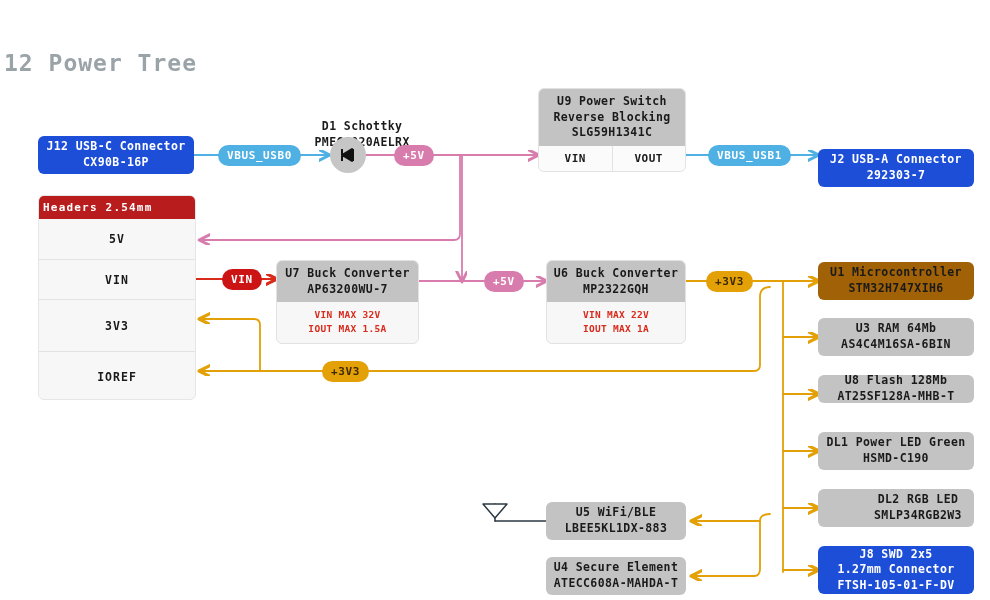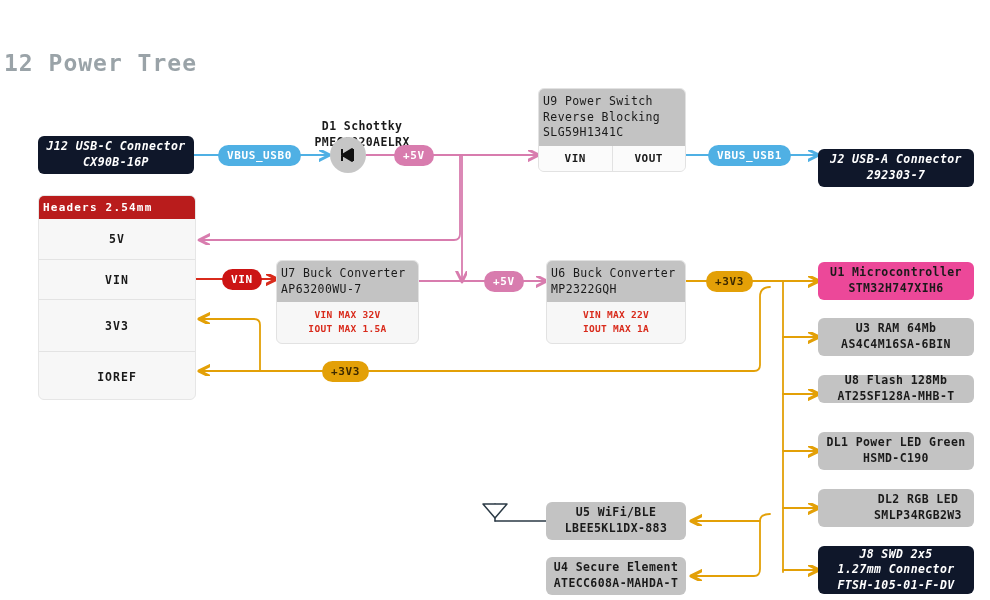--- a/index.html
+++ b/index.html
@@ -24,29 +24,29 @@
 
   .node { position:absolute; border-radius:6px; overflow:hidden; }
   .node .ln { display:block; white-space:pre; }
 
   
   .blk {
     display:flex; flex-direction:column; align-items:center; justify-content:center;
     text-align:center; line-height:1.35;
     font-size:11.5px; font-weight:bold; letter-spacing:.4px;
   }
-  .blk.orange { background:#0f172a; color:#ffffff;font-style:italic; }
+  .blk.orange { background:#1d4ed8; color:#ffffff; }
   .blk.gray   { background:#c3c3c3; color:#1a1a1a; }
-  .blk.yellow { background:#ec4899; color:#1a1a1a; }
+  .blk.yellow { background:#a16207; color:#1a1a1a; }
 
   
   .comp { background:#f7f7f7; border:1px solid #e2e2e2; border-radius:6px; overflow:hidden; }
   .comp .head {
-    background:#c3c3c3; color:#1a1a1a; text-align:left;
-    font-size:11.5px; font-weight:normal; letter-spacing:.4px; line-height:1.35;
+    background:#c3c3c3; color:#1a1a1a; text-align:center;
+    font-size:11.5px; font-weight:bold; letter-spacing:.4px; line-height:1.35;
     padding:5px 4px;
   }
   .comp .body {
     text-align:center; color:#d92b1c;
     font-size:9.5px; font-weight:bold; letter-spacing:.3px; line-height:1.5;
     padding:6px 4px;
   }
 
   
   .cells { display:flex; }

